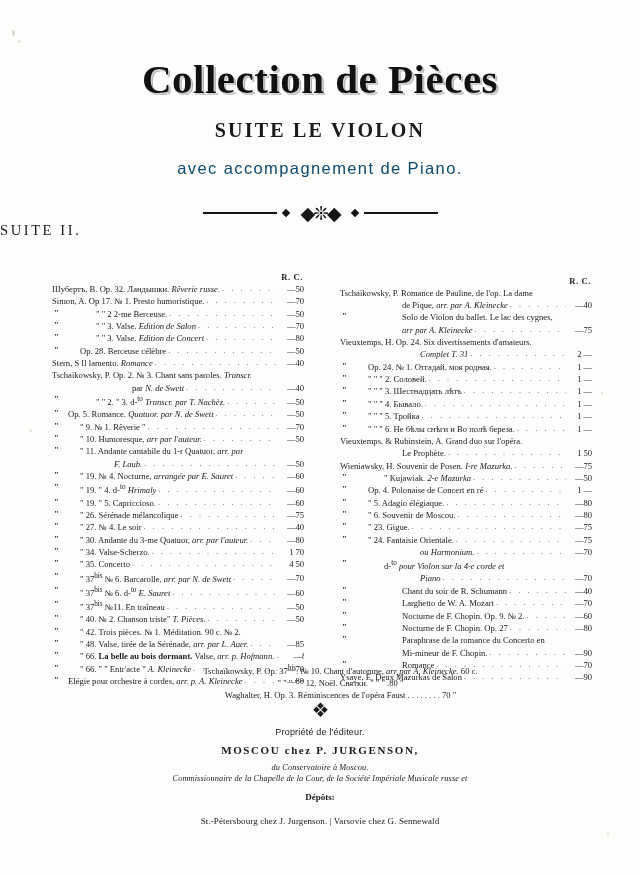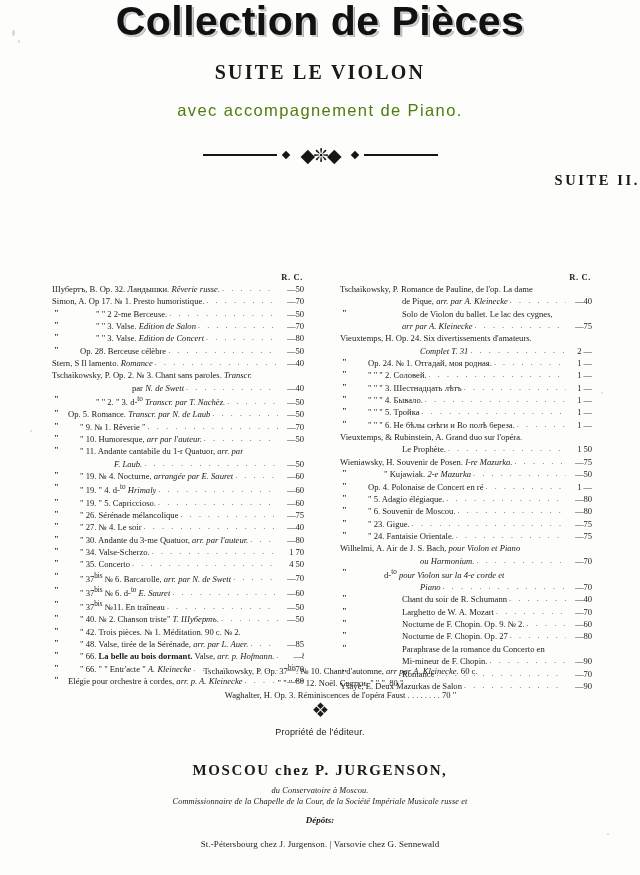--- a/index.html
+++ b/index.html
@@ -24,42 +24,43 @@
   .speck {
     position: absolute;
     background: #b9b4ab;
     opacity: .5;
     border-radius: 50%;
   }
 
   
   .title-block { text-align: center; }
   .main-title {
-    font-family: Liberation Sans, sans-serif;
+    margin-top: 58px;
+    font-family: Liberation Serif, serif;
     font-weight: 700;
     font-size: 41px;
     letter-spacing: .5px;
     color: #111;
     text-shadow: 1.5px 1.5px 0 #cfcfcf, 2px 2px 0 #8f8f8f;
     line-height: 1.05;
   }
   .subtitle {
     margin-top: 18px;
     font-family: "Liberation Serif", serif;
     font-weight: 700;
     font-size: 20px;
     letter-spacing: 2.2px;
   }
   .subsubtitle {
     margin-top: 17px;
     font-family: "Liberation Sans", sans-serif;
     font-weight: 400;
     font-size: 16.5px;
     letter-spacing: 1.4px;
-    color: #4d7c0f;
+    color: #0c4a6e;
   }
 
   
   .ornament {
     margin: 26px auto 0;
     width: 235px;
     height: 18px;
     position: relative;
   }
   .orn-rule {
@@ -85,35 +86,36 @@
     top: 0;
     transform: translateX(-50%);
     font-size: 19px;
     line-height: 18px;
     letter-spacing: -2px;
     color: #161616;
     font-family: "DejaVu Sans", sans-serif;
   }
 
   .suite-head {
-    text-align: right;
-    margin-top: 8px;
+    text-align: left;
+    margin-top: 0;
     font-family: "Liberation Serif", serif;
-    font-weight: 700;
+    font-weight: 400;
     font-size: 14.5px;
     letter-spacing: 2.6px;
   }
 
   
   .catalog {
     position: absolute;
     left: 52px;
     top: 272px;
     width: 536px;
     display: flex;
+    align-items: center;
   }
   .col {
     width: 252px;
     position: relative;
   }
   .col.left  { padding-right: 8px; }
   .col.right { padding-left: 14px; }
   .divider {
     width: 1px;
     background: #1d1d1d;
@@ -206,37 +208,36 @@
     letter-spacing: -1px;
     font-family: "DejaVu Sans", sans-serif;
   }
   .prop {
     margin-top: 7px;
     font-size: 9px;
     font-family: "Liberation Sans", sans-serif;
     letter-spacing: .2px;
   }
   .imprint {
-    margin-top: 25px;
+    margin-top: 7px;
     font-family: "Liberation Serif", serif;
     font-weight: 700;
-    font-size: 15px;
+    font-size: 11px;
     letter-spacing: 1.6px;
   }
   .commission {
     margin-top: 6px;
     font-size: 8.3px;
     font-style: italic;
     line-height: 11px;
     letter-spacing: .1px;
   }
   .depots {
     margin-top: 8px;
     font-size: 9px;
-    font-style: italic;
     font-weight: 700;
   }
   .depot-line {
     margin-top: 14px;
     font-size: 9px;
     letter-spacing: .1px;
   }
 </style>
 </head>
 <body>
@@ -340,21 +341,21 @@
             <span class="dashmark">"</span>
             <div class="entry i3">
               <span class="etext">"   " 2.  " 3. d-<sup>to</sup> <i>Transcr. par T. Nachèz.</i></span>
               <span class="leader">. . . . . . . . . . . . . . . . . . . . . . . . . . . . . . . . . . . . . . . . </span>
               <span class="price">—50</span>
             </div>
           </div>
           <div class="entryrow">
             <span class="dashmark">"</span>
             <div class="entry i1">
-              <span class="etext">Op. 5. Romance. <i>Transcr. par N. de Laub</i></span>
+              <span class="etext">Op. 5. Romance. <i>Quatuor. par N. de Swett</i></span>
               <span class="leader">. . . . . . . . . . . . . . . . . . . . . . . . . . . . . . . . . . . . . . . . </span>
               <span class="price">—50</span>
             </div>
           </div>
           <div class="entryrow">
             <span class="dashmark">"</span>
             <div class="entry i2">
               <span class="etext">"  9. № 1. Rêverie  "</span>
               <span class="leader">. . . . . . . . . . . . . . . . . . . . . . . . . . . . . . . . . . . . . . . . </span>
               <span class="price">—70</span>
@@ -467,21 +468,21 @@
             <span class="dashmark">"</span>
             <div class="entry i2">
               <span class="etext">" 37<sup>bis</sup> №11. En traîneau</span>
               <span class="leader">. . . . . . . . . . . . . . . . . . . . . . . . . . . . . . . . . . . . . . . . </span>
               <span class="price">—50</span>
             </div>
           </div>
           <div class="entryrow">
             <span class="dashmark">"</span>
             <div class="entry i2">
-              <span class="etext">" 40. № 2. Chanson triste<span class="q">"</span>    <i>T. Шубертъ.</i></span>
+              <span class="etext">" 40. № 2. Chanson triste<span class="q">"</span>    <i>T. Pièces.</i></span>
               <span class="leader">. . . . . . . . . . . . . . . . . . . . . . . . . . . . . . . . . . . . . . . . </span>
               <span class="price">—50</span>
             </div>
           </div>
           <div class="entryrow">
             <span class="dashmark">"</span>
             <div class="entry i2 noleader">
               <span class="etext">" 42. Trois pièces. № 1. Méditation. 90 c. № 2.</span>
               <span class="leader">. . . . . . . . . . . . . . . . . . . . . . . . . . . . . . . . . . . . . . . . </span>
               <span class="price"></span>
@@ -678,27 +679,20 @@
               <span class="leader">. . . . . . . . . . . . . . . . . . . . . . . . . . . . . . . . . . . . . . . . </span>
               <span class="price">—75</span>
             </div>
           </div>
           <div class="entryrow">
             <span class="dashmark">"</span>
             <div class="entry i2">
               <span class="etext">" 24. Fantaisie Orientale.</span>
               <span class="leader">. . . . . . . . . . . . . . . . . . . . . . . . . . . . . . . . . . . . . . . . </span>
               <span class="price">—75</span>
-            </div>
-          </div>
-          <div class="entryrow">
-            <div class="entry i0 noleader">
-              <span class="etext">Wilhelmi, A. Air de J. S. Bach, <i>pour Violon et Piano</i></span>
-              <span class="leader">. . . . . . . . . . . . . . . . . . . . . . . . . . . . . . . . . . . . . . . . </span>
-              <span class="price"></span>
             </div>
           </div>
           <div class="entryrow">
             <div class="entry i5">
               <span class="etext"><i>ou Harmonium.</i></span>
               <span class="leader">. . . . . . . . . . . . . . . . . . . . . . . . . . . . . . . . . . . . . . . . </span>
               <span class="price">—70</span>
             </div>
           </div>
           <div class="entryrow">

